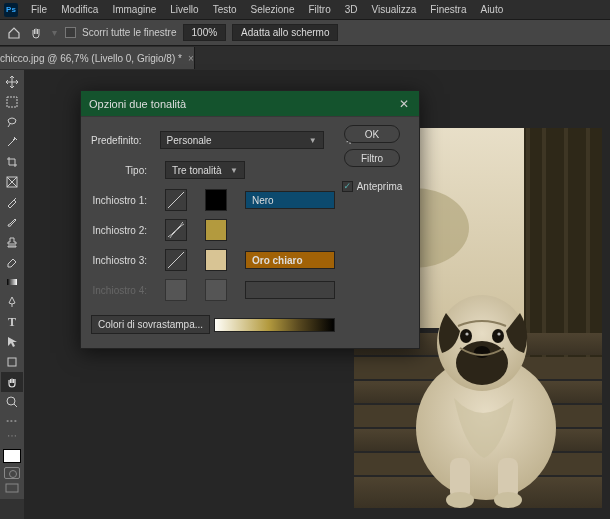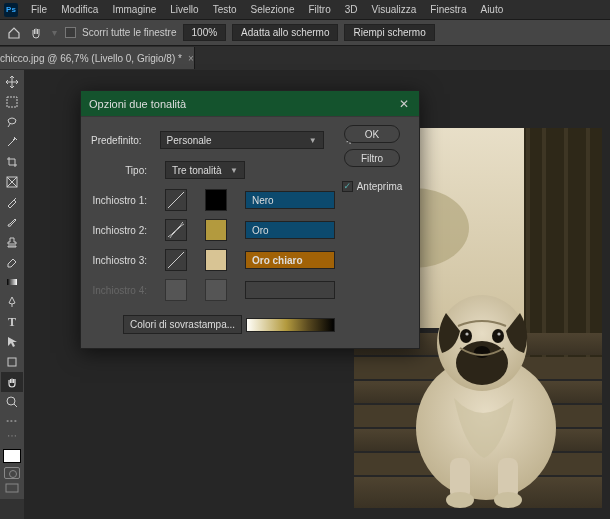--- a/index.html
+++ b/index.html
@@ -59,21 +59,21 @@
   .gear { color:#aaa; font-size:11px; margin-left:4px; cursor:pointer;}
   .curve { width:22px; height:22px; background:#3d3d3d; border:1px solid #222; position:relative;}
   .curve::after { content:""; position:absolute; left:2px; bottom:2px; right:2px; top:2px; background:linear-gradient(315deg, transparent 48%, #ccc 49%, #ccc 51%, transparent 52%);}
   .curve.c2::after { background:linear-gradient(320deg, transparent 46%, #ccc 48%, #ccc 49%, transparent 51%), linear-gradient(310deg, transparent 46%, #ccc 48%, #ccc 49%, transparent 51%);}
   .swatch { width:22px; height:22px; border:1px solid #222;}
   .ink-name { flex:1; background:#0c4a6e; border:1px solid #222; height:18px; color:#ddd; padding:0 6px; display:flex; align-items:center;}
   .ink-name.sel { background:#a16207;font-weight:bold;}
   .row.dis .curve, .row.dis .swatch { background:#555; border:1px solid #333;}
   .row.dis .curve::after { display:none;}
   .row.dis .ink-name { background:#404040; color:#666;}
-  .over-row { display:flex; align-items:center; gap:4px; margin-top:10px;margin-left:32px;}
+  .over-row { display:flex; align-items:center; gap:4px; margin-top:10px;}
   .over-row .lbl { color:#ddd;}
   .ramp { flex:1; height:14px; border:1px solid #222;}
   
   svg { display:block;}
 </style>
 </head>
 <body>
 
 <div class="menubar">
   <div class="ps-logo">Ps</div>
@@ -99,21 +99,20 @@
   <div class="hand">
     <svg width="14" height="14" viewBox="0 0 14 14">
         <path d="M4 4 v5 q0 3 3 3 q3 0 3 -3 v-6 M5.5 3 v5 M7 2.5 v5.5 M8.5 3 v5" fill="none" stroke="#ccc" stroke-width="1"></path>
       </svg>
   </div>
   <span class="sep">▾</span>
   <div class="chk"></div>
   <span class="lbl">Scorri tutte le finestre</span>
   <div class="zoom">100%</div>
   <div class="btn">Adatta allo schermo</div>
-  <div class="btn">Riempi schermo</div>
 </div>
 
 <div class="tabbar">
   <div class="doc-tab">
     <span>chicco.jpg @ 66,7% (Livello 0, Grigio/8) *</span>
     <span class="x">×</span>
   </div>
 </div>
 
 <div class="left-tools">
@@ -308,21 +307,20 @@
       <div class="row">
         <span class="lbl">Inchiostro 1:</span>
         <div class="curve"></div>
         <div class="swatch" style="background:#000000"></div>
         <div class="ink-name">Nero</div>
       </div>
       <div class="row">
         <span class="lbl">Inchiostro 2:</span>
         <div class="curve c2"></div>
         <div class="swatch" style="background:#b39a3e"></div>
-        <div class="ink-name">Oro</div>
       </div>
       <div class="row">
         <span class="lbl">Inchiostro 3:</span>
         <div class="curve"></div>
         <div class="swatch" style="background:#d8c494"></div>
         <div class="ink-name sel">Oro chiaro</div>
       </div>
       <div class="row dis">
         <span class="lbl">Inchiostro 4:</span>
         <div class="curve"></div>

